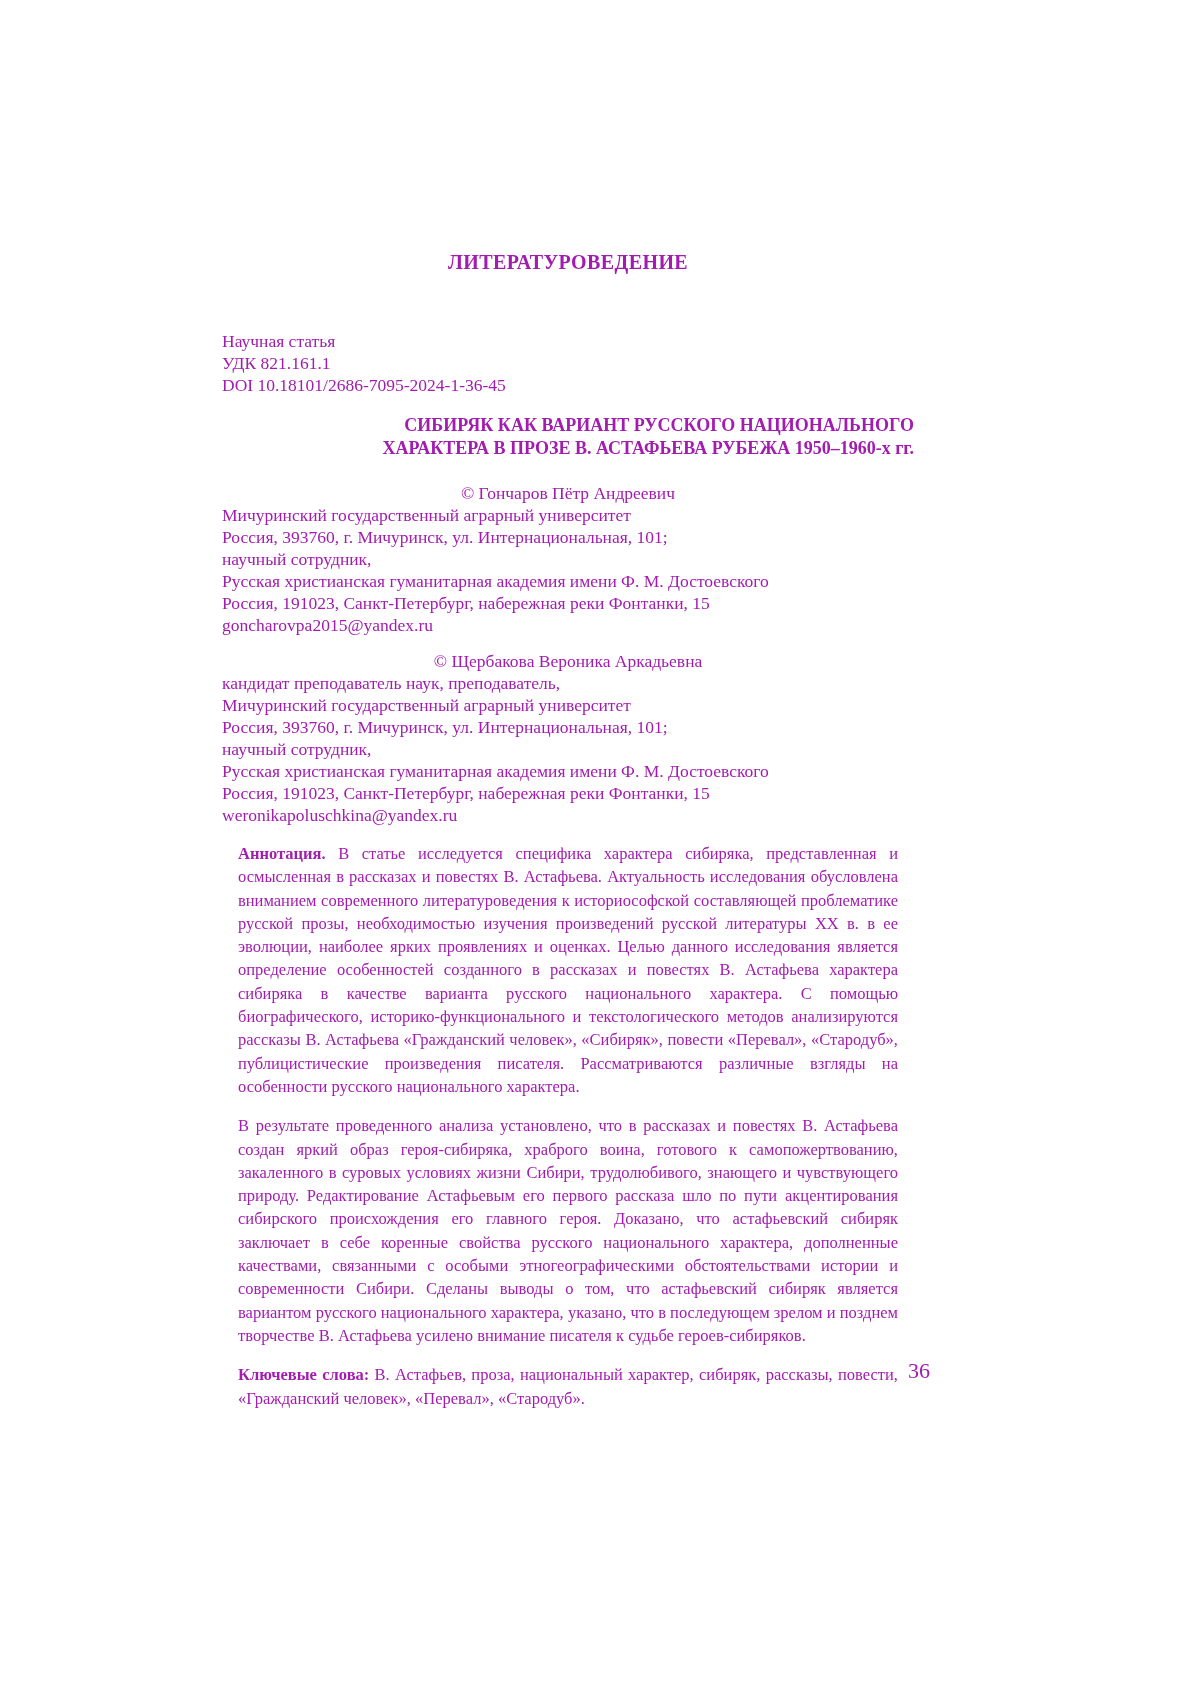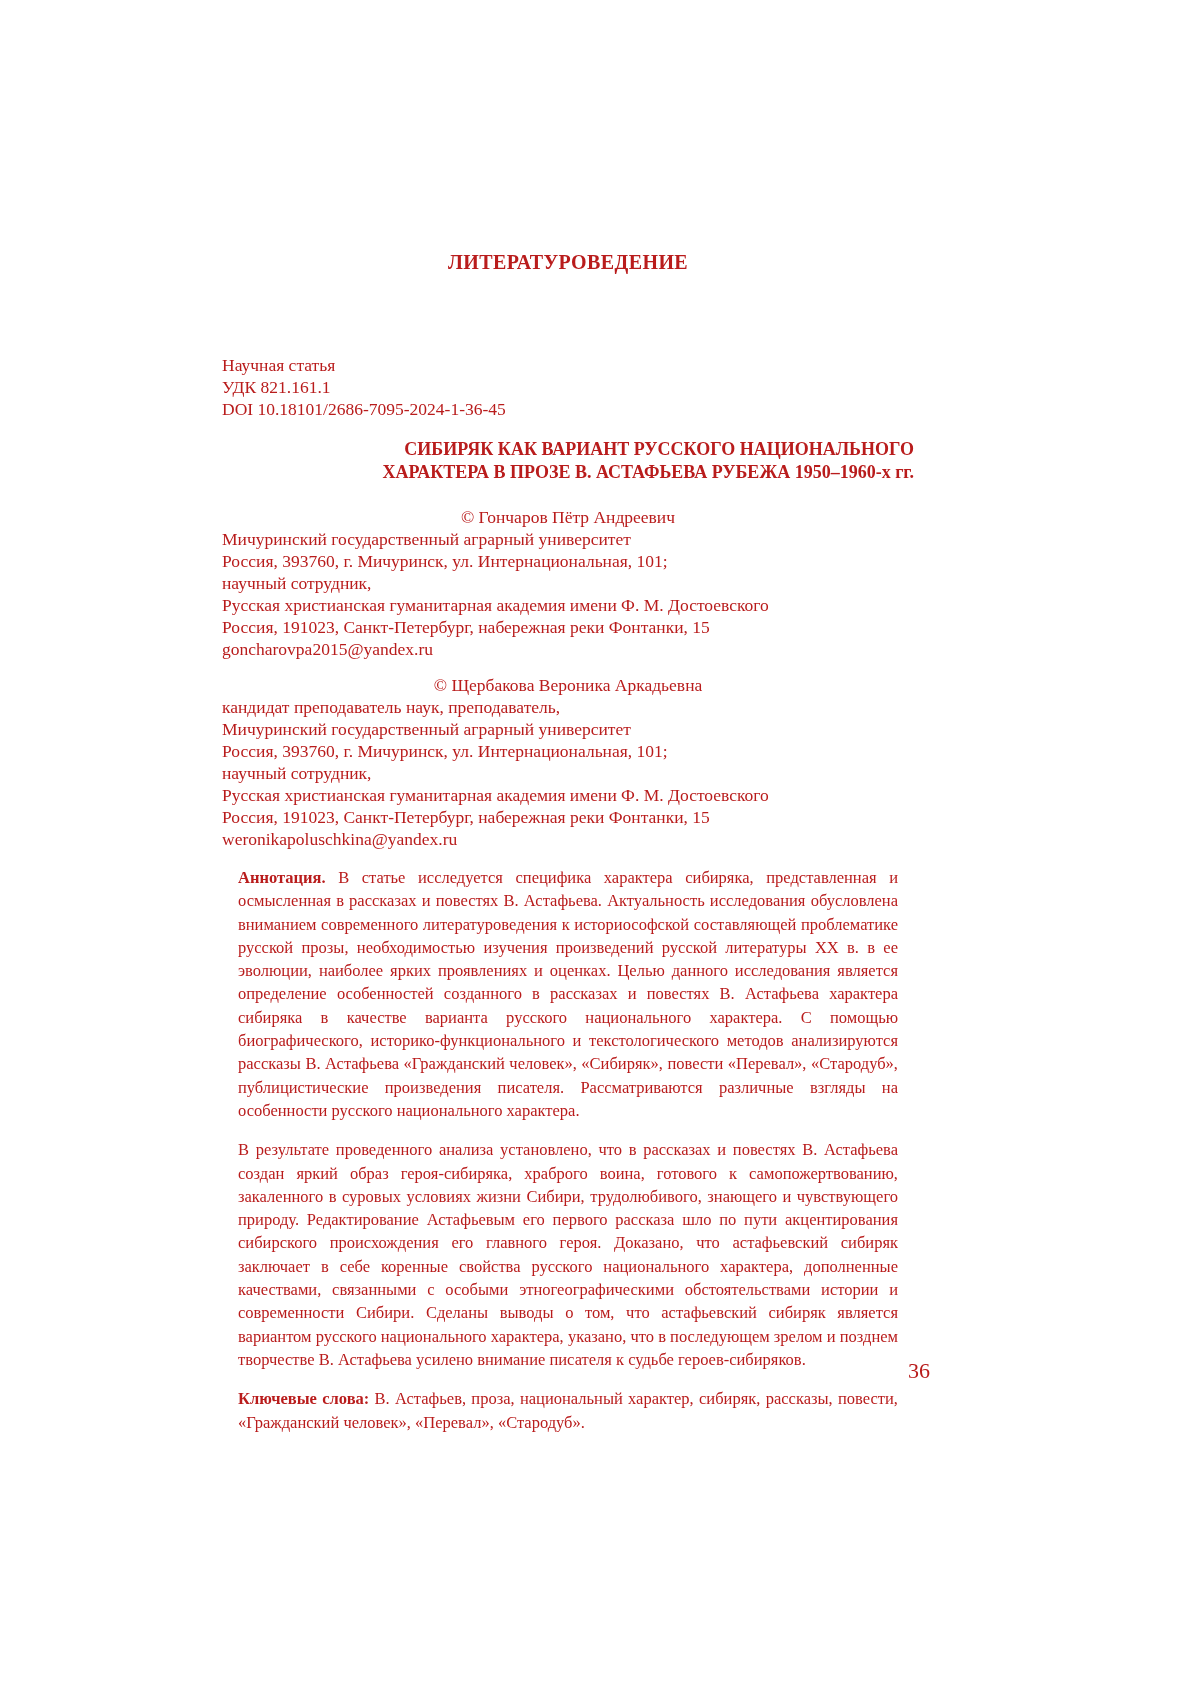--- a/index.html
+++ b/index.html
@@ -2,39 +2,39 @@
 <html lang="ru"><head>
 <meta charset="utf-8">
 <style>
   html, body { margin: 0; padding: 0; background: #ffffff; }
   .page {
     position: relative;
     width: 1200px;
     height: 1697px;
     background: #ffffff;
     font-family: "Liberation Serif", serif;
-    color: #b91c1c;
+    color: #a21caf;
     overflow: hidden;
   }
   .content {
     position: absolute;
     left: 222px;
     top: 0;
     width: 692px;
   }
   .section-heading {
     margin: 250px 0 0 0;
     text-align: center;
     font-size: 20px;
     font-weight: bold;
     letter-spacing: 0.4px;
     line-height: 24px;
   }
   .meta-block {
-    margin-top: 80px;
+    margin-top: 56px;
     font-size: 17.5px;
     line-height: 22px;
   }
   .meta-block div { white-space: nowrap; }
   .article-title {
     margin: 18px 0 0 0;
     text-align: right;
     font-size: 18px;
     font-weight: bold;
     line-height: 23px;

